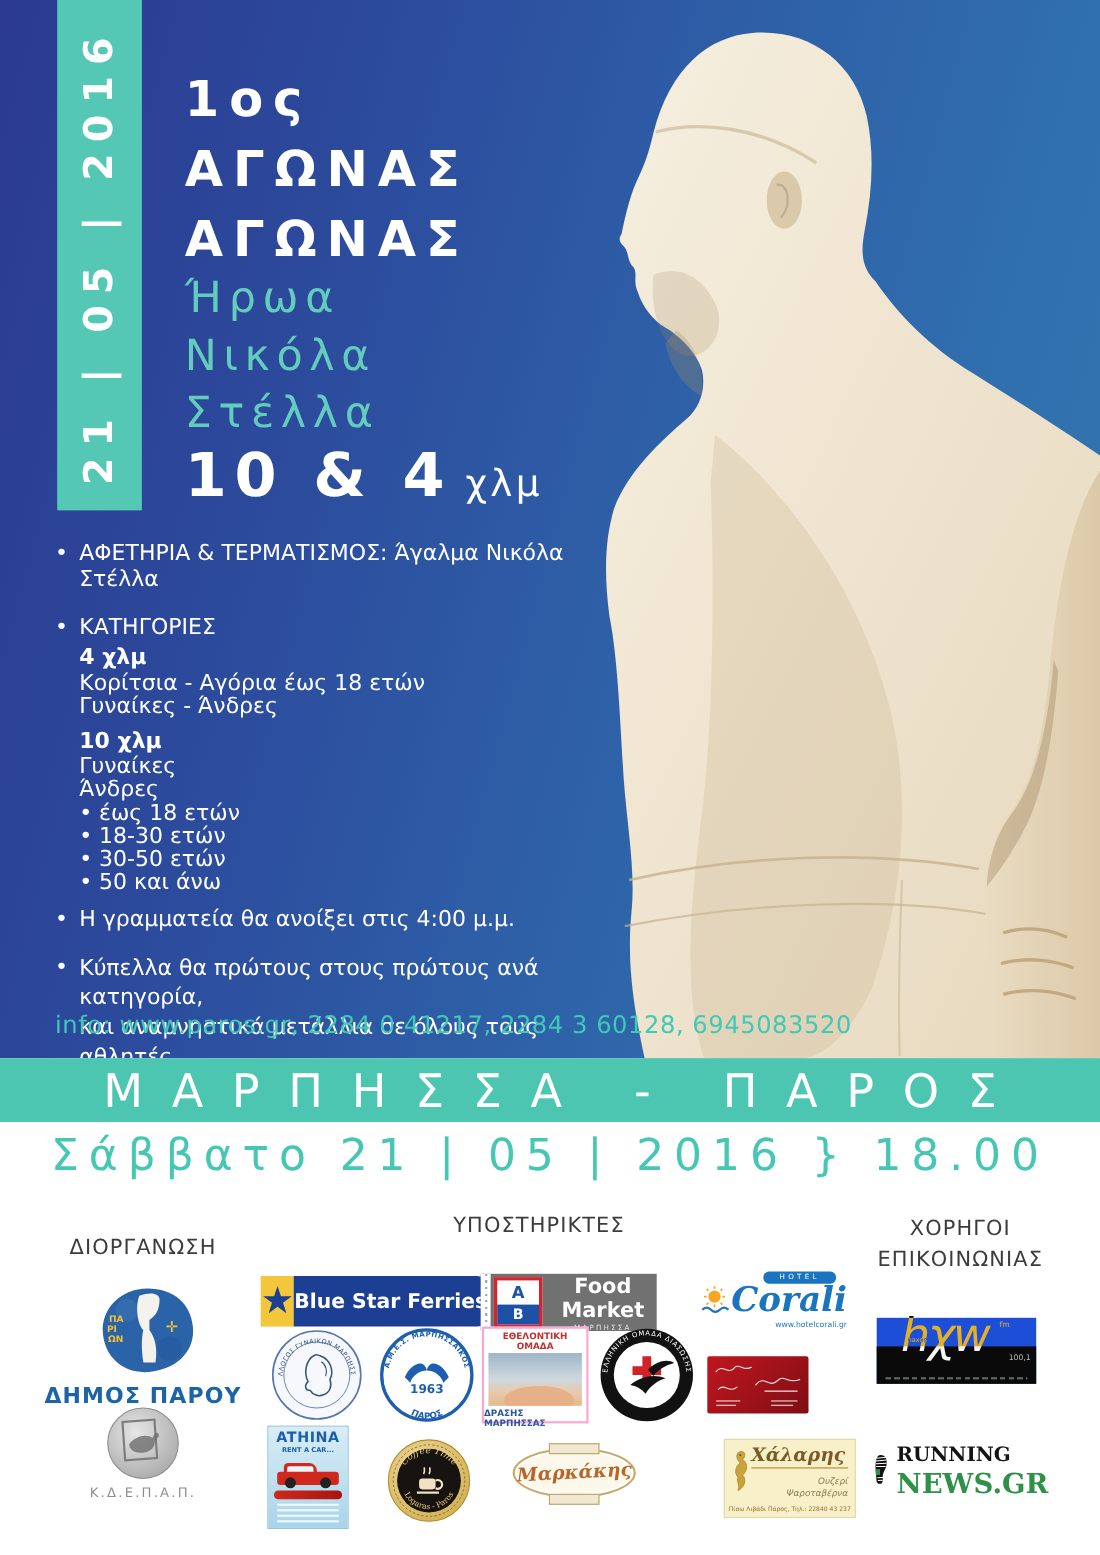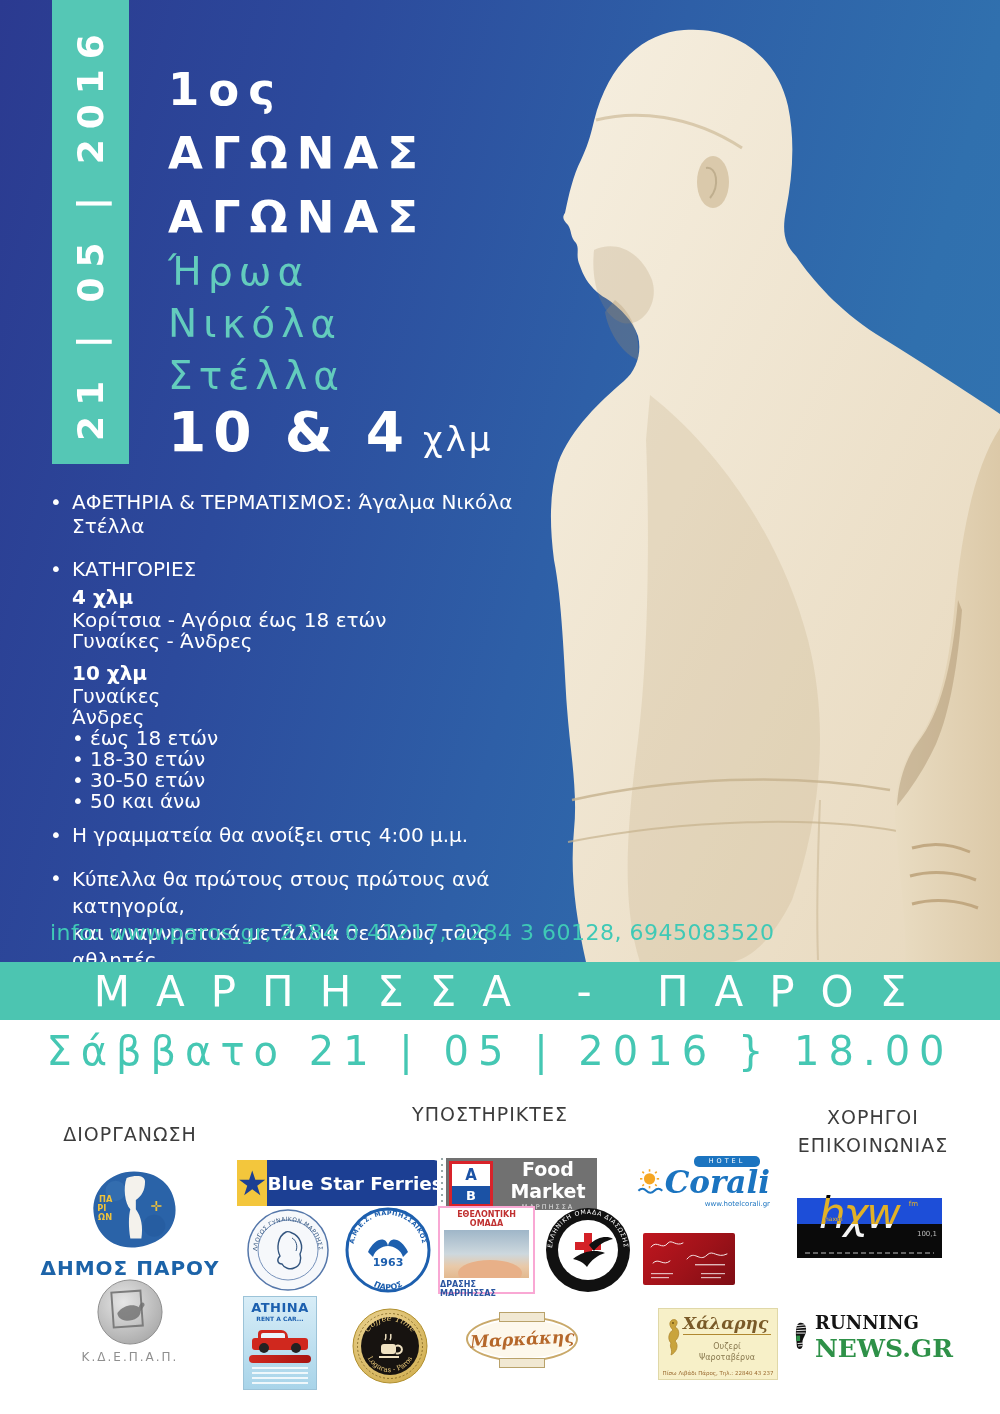--- a/index.html
+++ b/index.html
@@ -103,21 +103,21 @@
     font-size:17px;font-weight:700;transform:rotate(-3deg);}
   .mark-tag{position:absolute;left:50%;transform:translateX(-50%);width:44px;height:8px;background:#f1e8d2;
     border:1px solid #b9a26a;}
   .mark-tag.top{top:-4px;} .mark-tag.bot{bottom:-2px;}
   
   .logo-cha{left:638px;top:1308px;width:120px;height:72px;background:#f7f0c8;border:1px solid #e0d8a8;
     box-sizing:border-box;padding:4px 6px 0 24px;margin-left:20px;}
   .cha-sea{position:absolute;left:5px;top:8px;}
   .cha-name{font-family:"DejaVu Serif","Liberation Serif",serif;font-style:italic;font-weight:700;
     color:#7a5a28;font-size:17px;border-bottom:1px solid #b08830;padding-bottom:1px;}
-  .cha-sub{font-size:8px;color:#8a7a50;text-align:center;line-height:11px;margin-top:6px;}
+  .cha-sub{font-size:8px;color:#8a7a50;font-style:italic;text-align:right;line-height:11px;margin-top:6px;}
   .cha-addr{position:absolute;bottom:3px;left:0;width:100%;text-align:center;font-size:5.5px;color:#9a6a30;}
   
   .logo-radio{left:797px;top:1198px;width:145px;height:60px;background:#1d4ed8;}
   .radio-box{position:absolute;left:0;right:0;top:26px;height:34px;background:#0a0a0a;}
   .radio-script{position:absolute;left:22px;top:-6px;font-size:42px;font-style:italic;font-weight:200;
     color:#fff;mix-blend-mode:difference;letter-spacing:-2px;line-height:44px;z-index:2;}
   .radio-naxos{position:absolute;left:28px;top:17px;font-size:6px;color:#fff;mix-blend-mode:difference;z-index:2;}
   .radio-fm{position:absolute;right:24px;top:2px;font-size:7px;color:#fff;mix-blend-mode:difference;z-index:2;}
   .radio-freq{position:absolute;right:5px;top:32px;font-size:7px;color:#bdbdbd;z-index:2;}
   .radio-contact{position:absolute;left:8px;right:8px;bottom:4px;height:2px;

